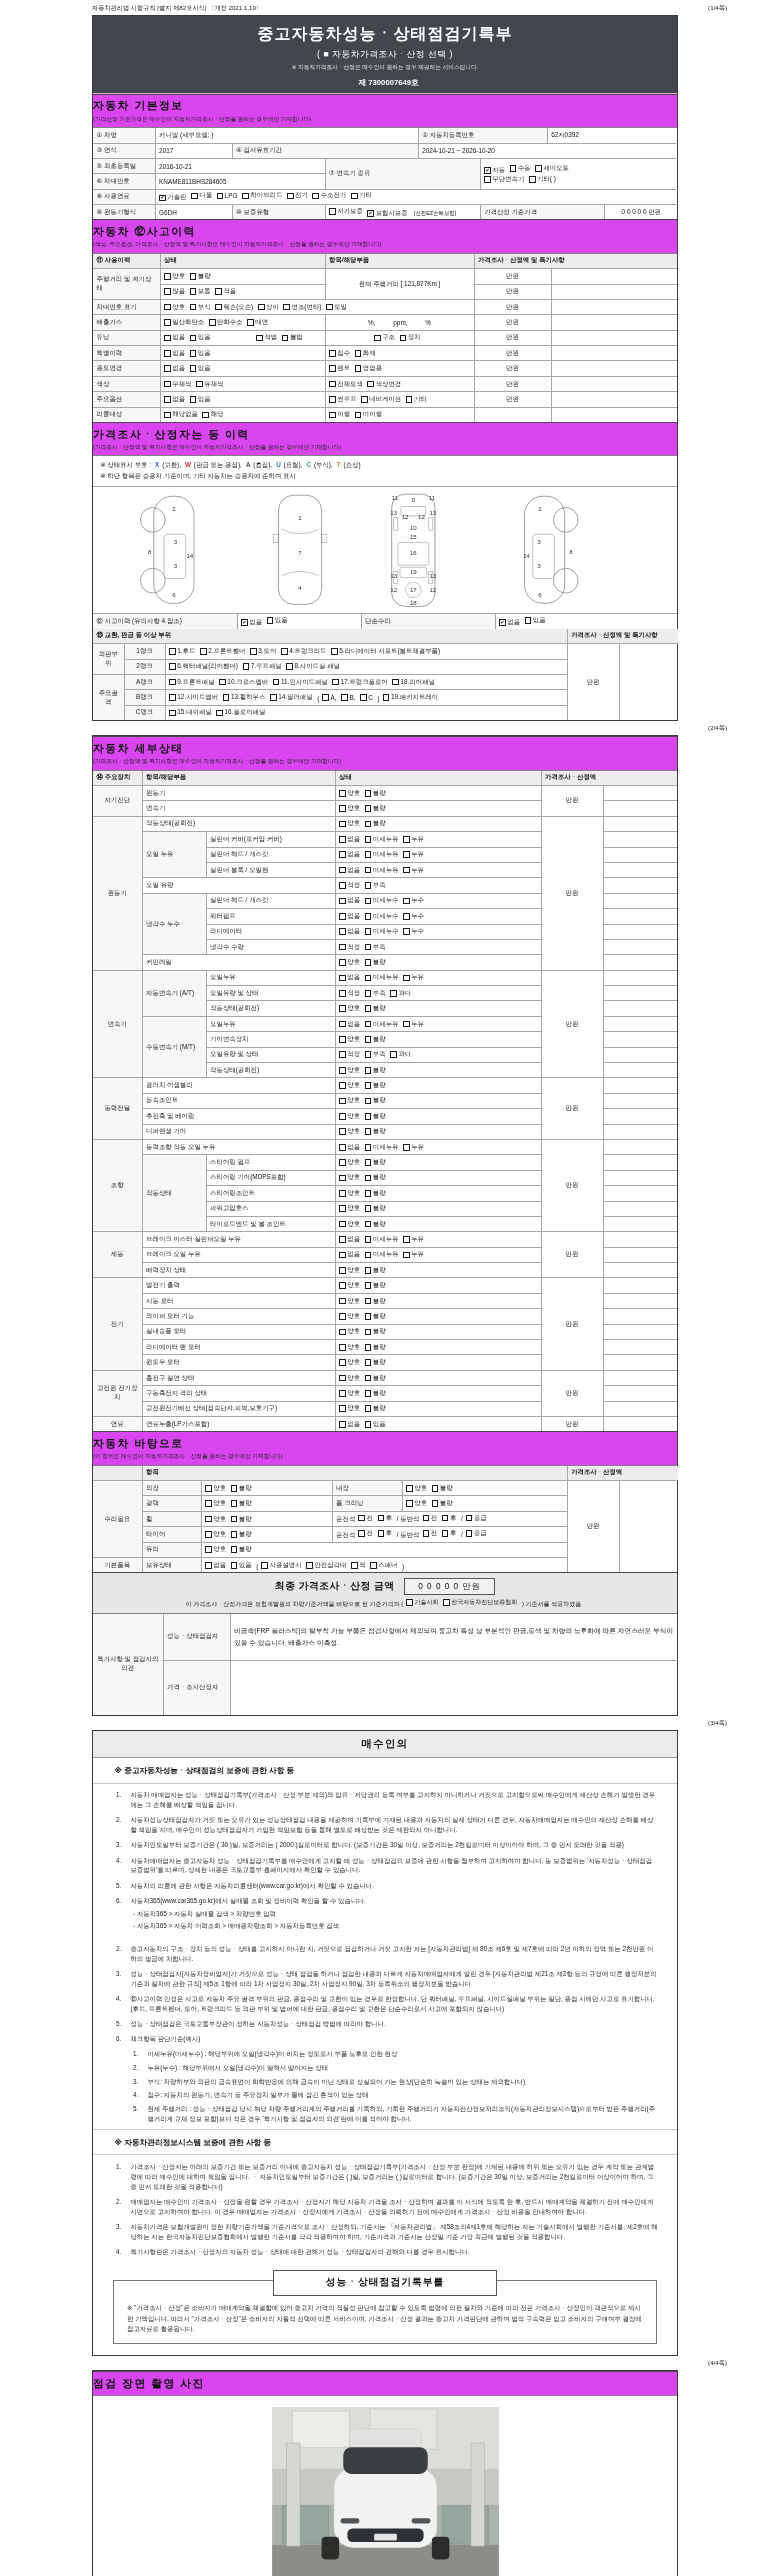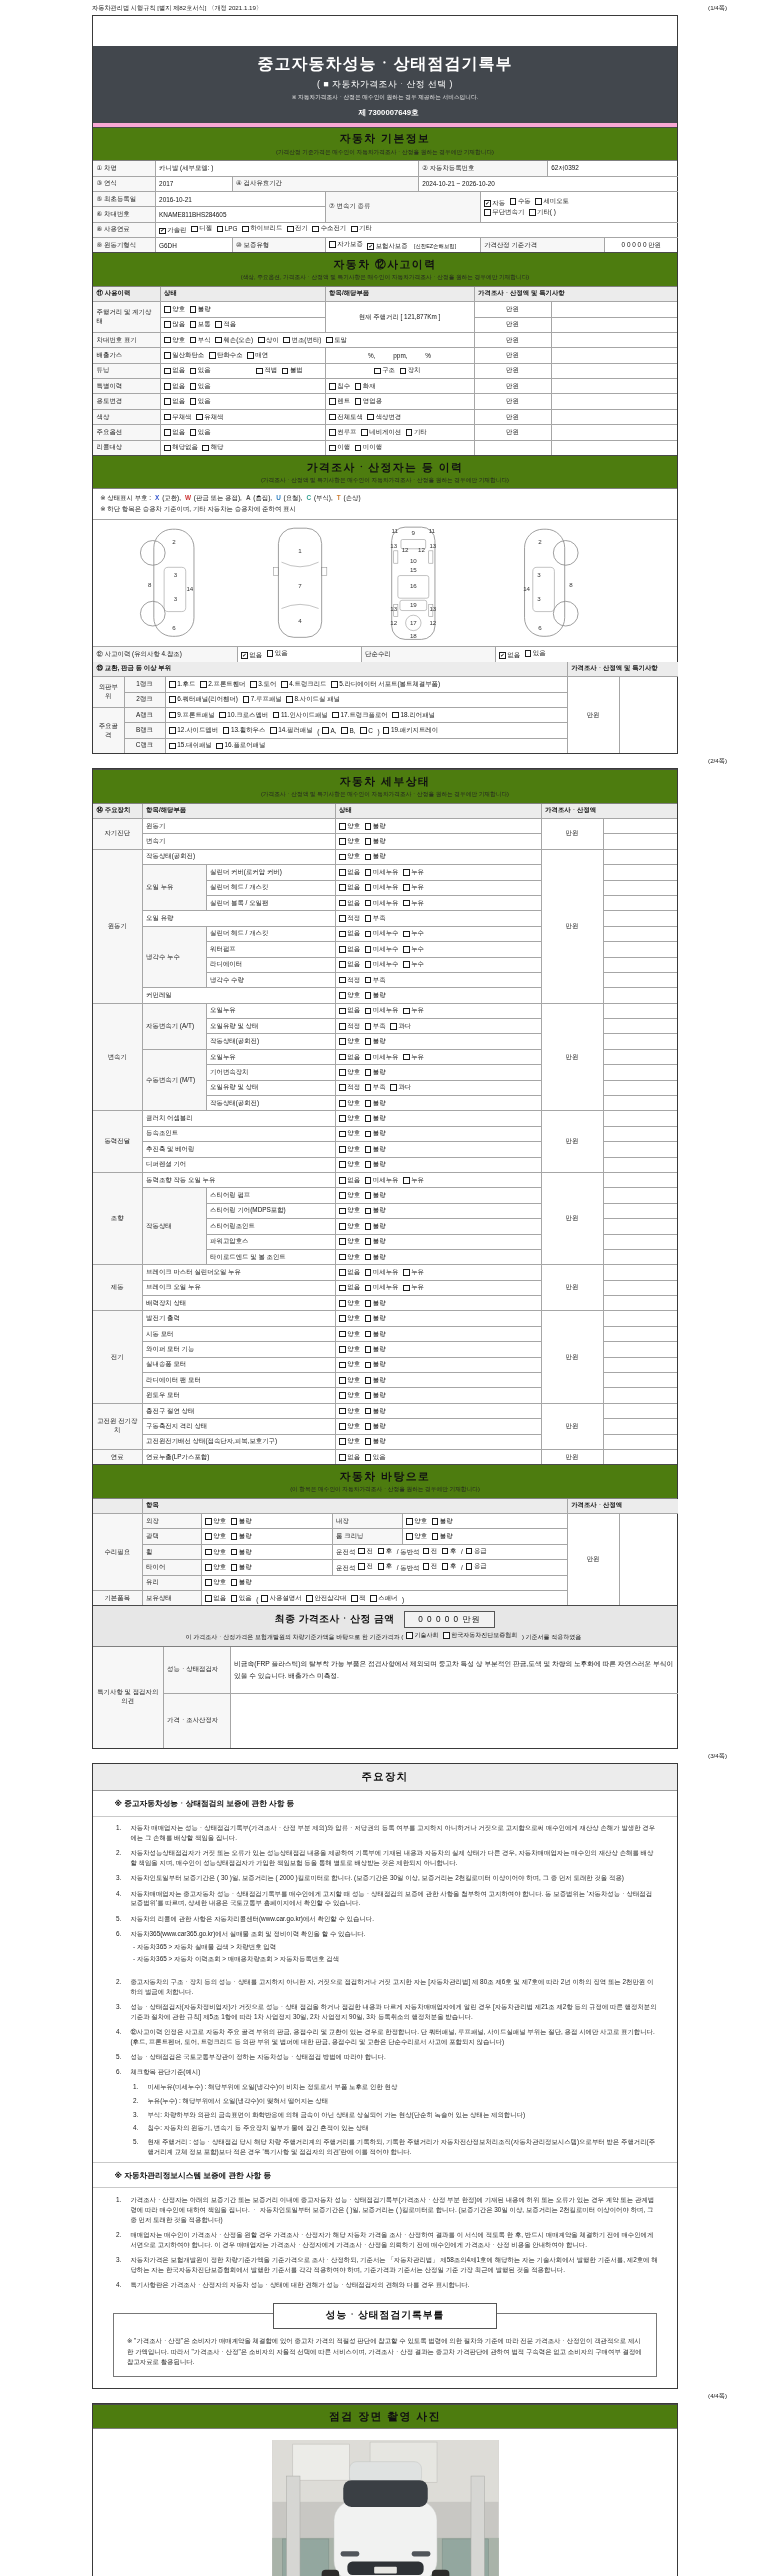--- a/index.html
+++ b/index.html
@@ -4,27 +4,27 @@
 <style>
   html,body{margin:0;padding:0;}
   body{width:773px;height:2576px;overflow:hidden;background:#fff;
        font-family:"Liberation Sans","DejaVu Sans",sans-serif;color:#111;}
   .page{position:relative;width:773px;height:2576px;background:#fff;}
   .content{position:absolute;left:92px;top:3.1px;width:587px;}
   .page-head{display:flex;justify-content:space-between;width:635px;font-size:6.2px;color:#222;margin:1px 0 2.1px 0;}
   .marker-row{width:635px;text-align:right;font-size:6.2px;color:#222;margin:3.1px 0 2.1px 0;}
   .box{border:1.5px solid #3a3a3a;background:#fff;width:584px;}
   
-  .dark{background:#42474d;color:#fff;text-align:center;padding:8.2px 0 0 0;border-bottom:4px solid #f9a8d4;margin-top:30px;}
+  .dark{background:#42474d;color:#fff;text-align:center;padding:8.2px 0 0 0;border-bottom:1px solid #f9a8d4;}
   .dark .t1{font-size:16px;font-weight:bold;letter-spacing:1px;}
   .dark .t2{font-size:8.8px;margin-top:4.1px;letter-spacing:0.5px;}
   .dark .t3{font-size:5.7px;margin-top:2.6px;color:#e8e8e8;}
   .dark .docno{text-align:center;font-size:7.7px;font-weight:bold;padding:6.2px 0 4.6px 7.2px;}
   
-  .sec{background:#4d7c0f;text-align:center;padding:4.6px 0 3.6px 0;border-top:1px solid #4a4a4a;border-bottom:0.5px solid #808080;}
+  .sec{background:#d946ef;text-align:left;padding:4.6px 0 3.6px 0;border-top:1px solid #4a4a4a;border-bottom:0.5px solid #808080;}
   .sec .st{font-size:10.8px;font-weight:bold;letter-spacing:1.5px;}
   .sec .sn{font-size:5.7px;margin-top:2.1px;color:#222;}
   
   table.ft{width:100%;border-collapse:collapse;table-layout:fixed;border-style:hidden;}
   .ft td{border:0.5px solid #a6a6a6;padding:1px 3.6px;font-size:6.4px;color:#111;height:12.4px;overflow:hidden;vertical-align:middle;}
   .ft .lab{background:#f7f7f7;}
   .ft .colh{background:#ececec;font-weight:bold;}
   .ft .price{text-align:center;}
   .ft .center{text-align:center;}
   .pre{white-space:pre;}
@@ -1339,21 +1339,21 @@
         <td class="lab" style="height:52px">가격ㆍ조사산정자</td>
         <td></td>
       </tr>
     </tbody>
         </table>
   </div>
 
   <div class="marker-row">(3/4쪽)</div>
 
   <div class="box">
-    <div class="notice-band">주요장치</div>
+    <div class="notice-band">매수인의</div>
 
     <div class="ngroup-title">※ 중고자동차성능ㆍ상태점검의 보증에 관한 사항 등</div>
     <div class="nlist" id="notice-groupA">
           <div class="n-item">
             <span class="n-no">1.</span>
             <span class="n-text">자동차 매매업자는 성능ㆍ상태점검기록부(가격조사ㆍ산정 부분 제외)와 압류ㆍ저당권의 등록 여부를 고지하지 아니하거나 거짓으로 고지함으로써 매수인에게 재산상 손해가 발생한 경우에는 그 손해를 배상할 책임을 집니다.</span>
           </div>
           <div class="n-item">
             <span class="n-no">2.</span>
             <span class="n-text">자동차성능상태점검자가 거짓 또는 오류가 있는 성능상태점검 내용을 제공하여 기록부에 기재된 내용과 자동차의 실제 상태가 다른 경우, 자동차매매업자는 매수인의 재산상 손해를 배상할 책임을 지며, 매수인이 성능상태점검자가 가입한 책임보험 등을 통해 별도로 배상받는 것은 제한되지 아니합니다.</span>

